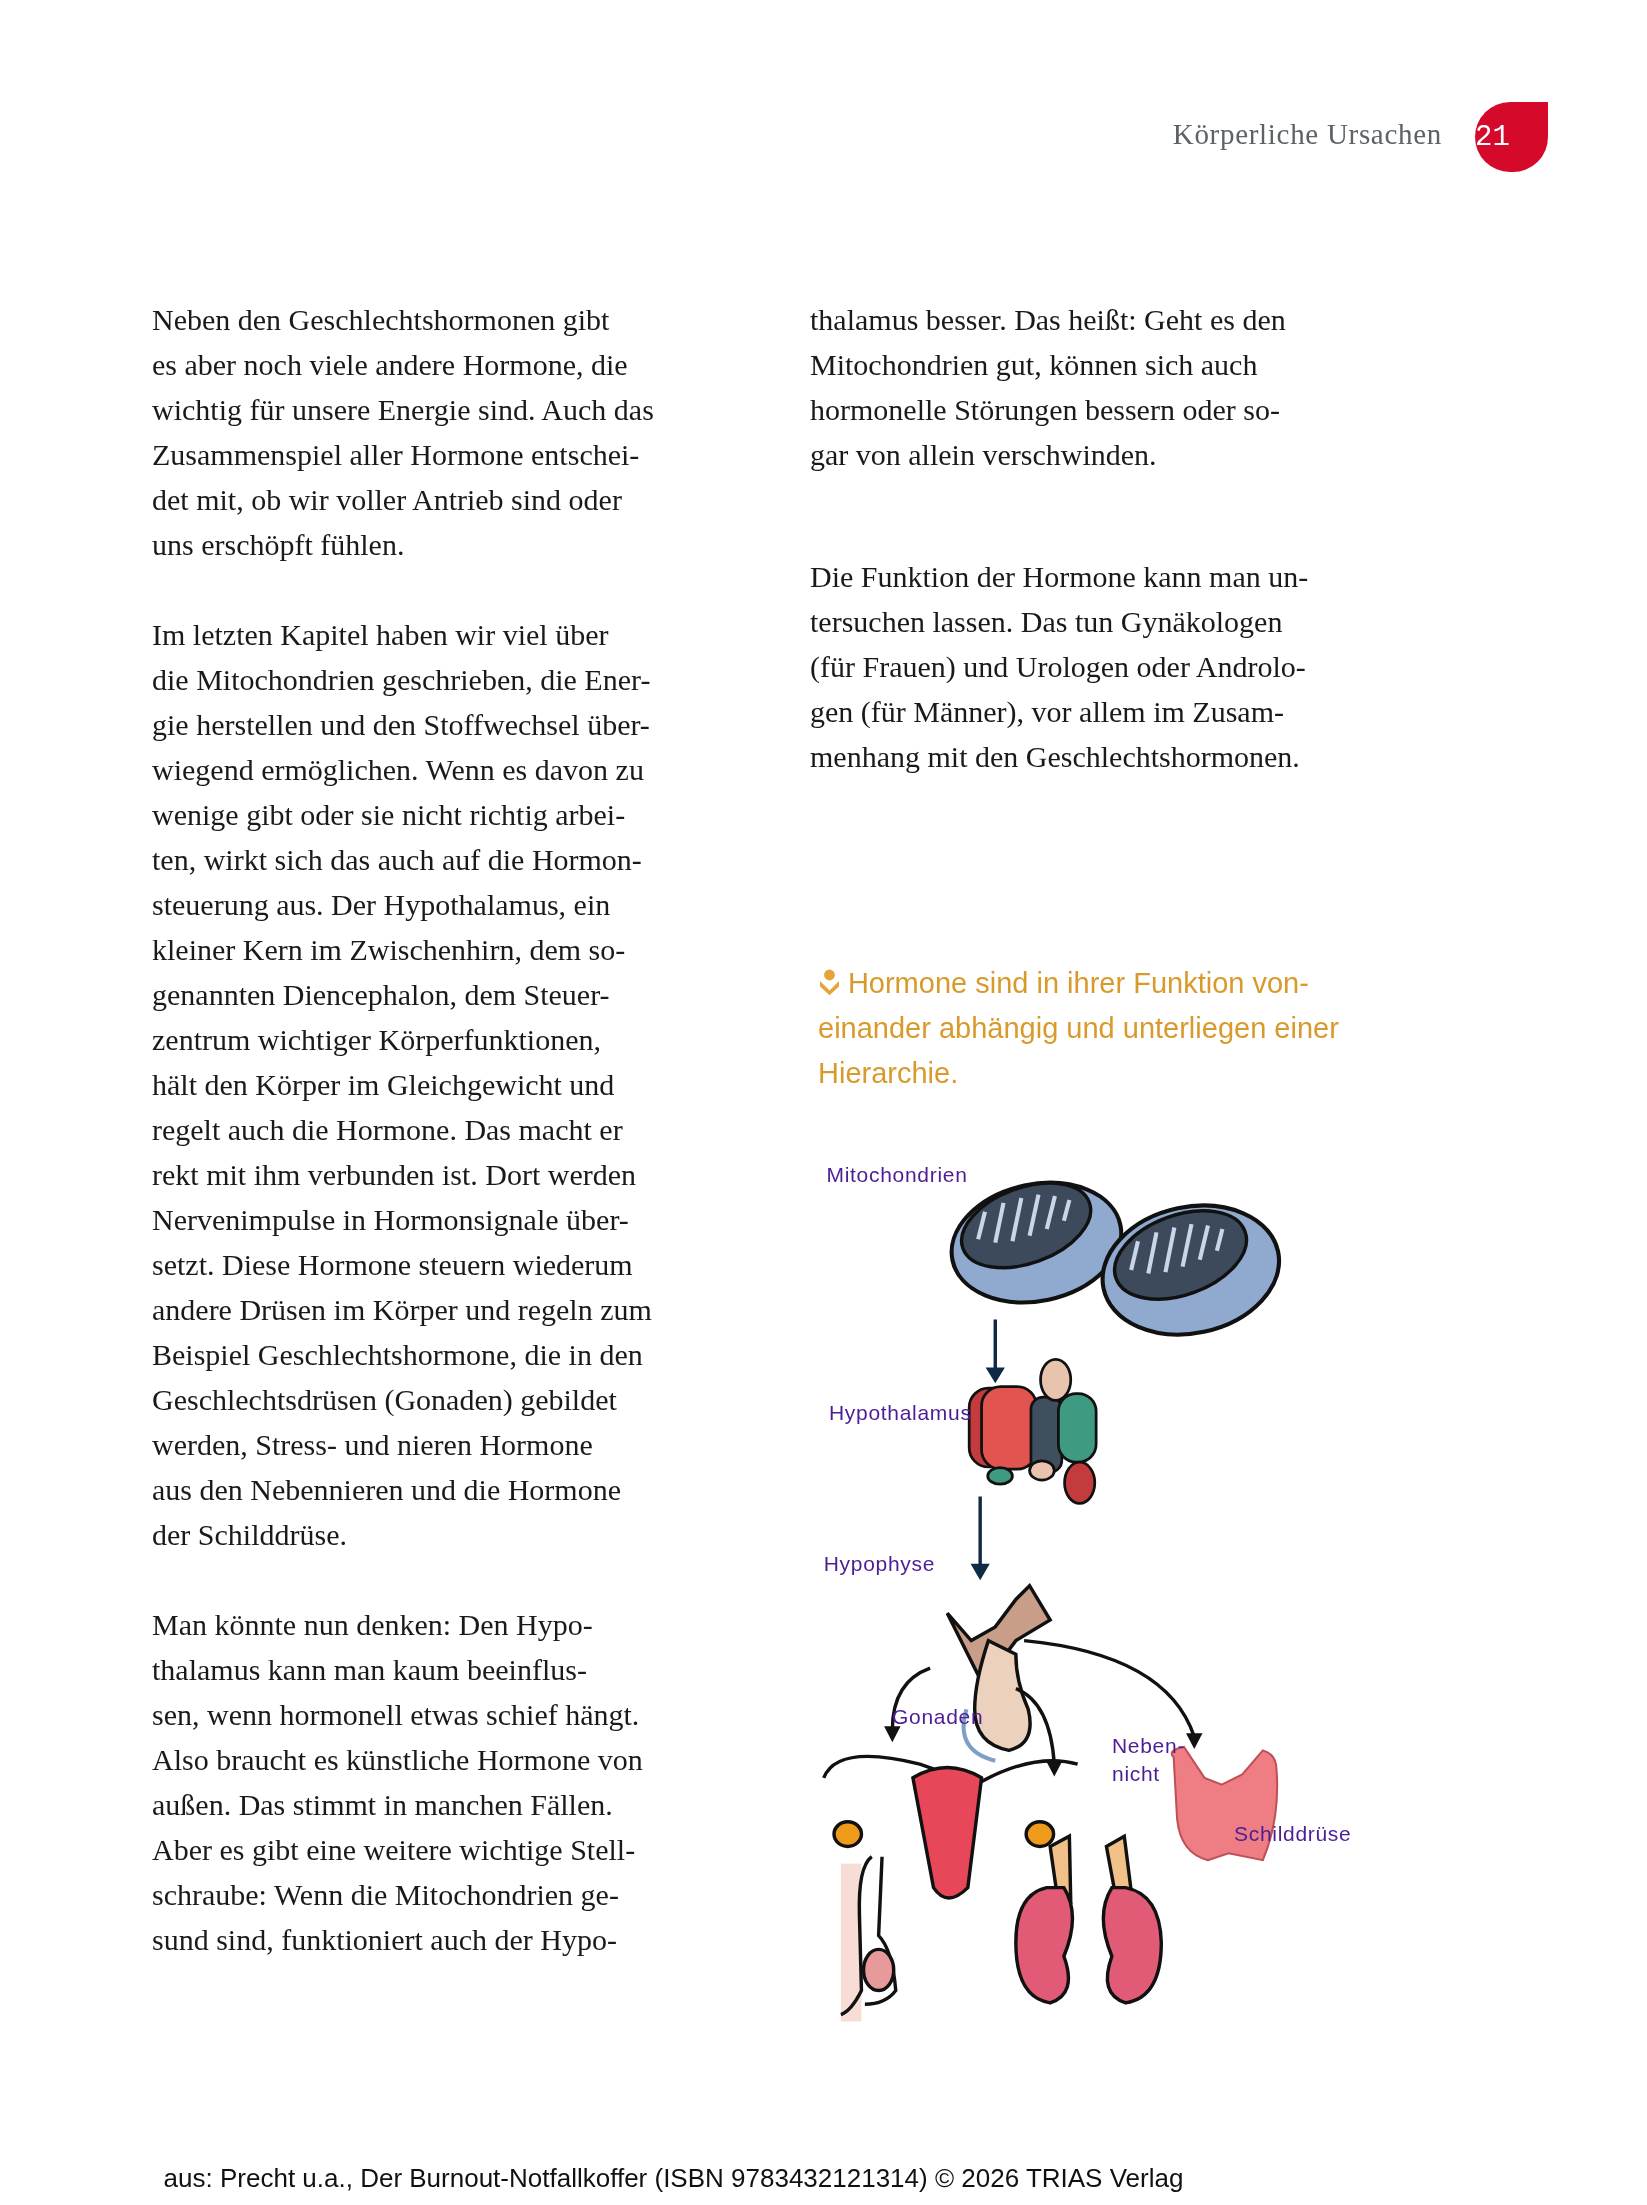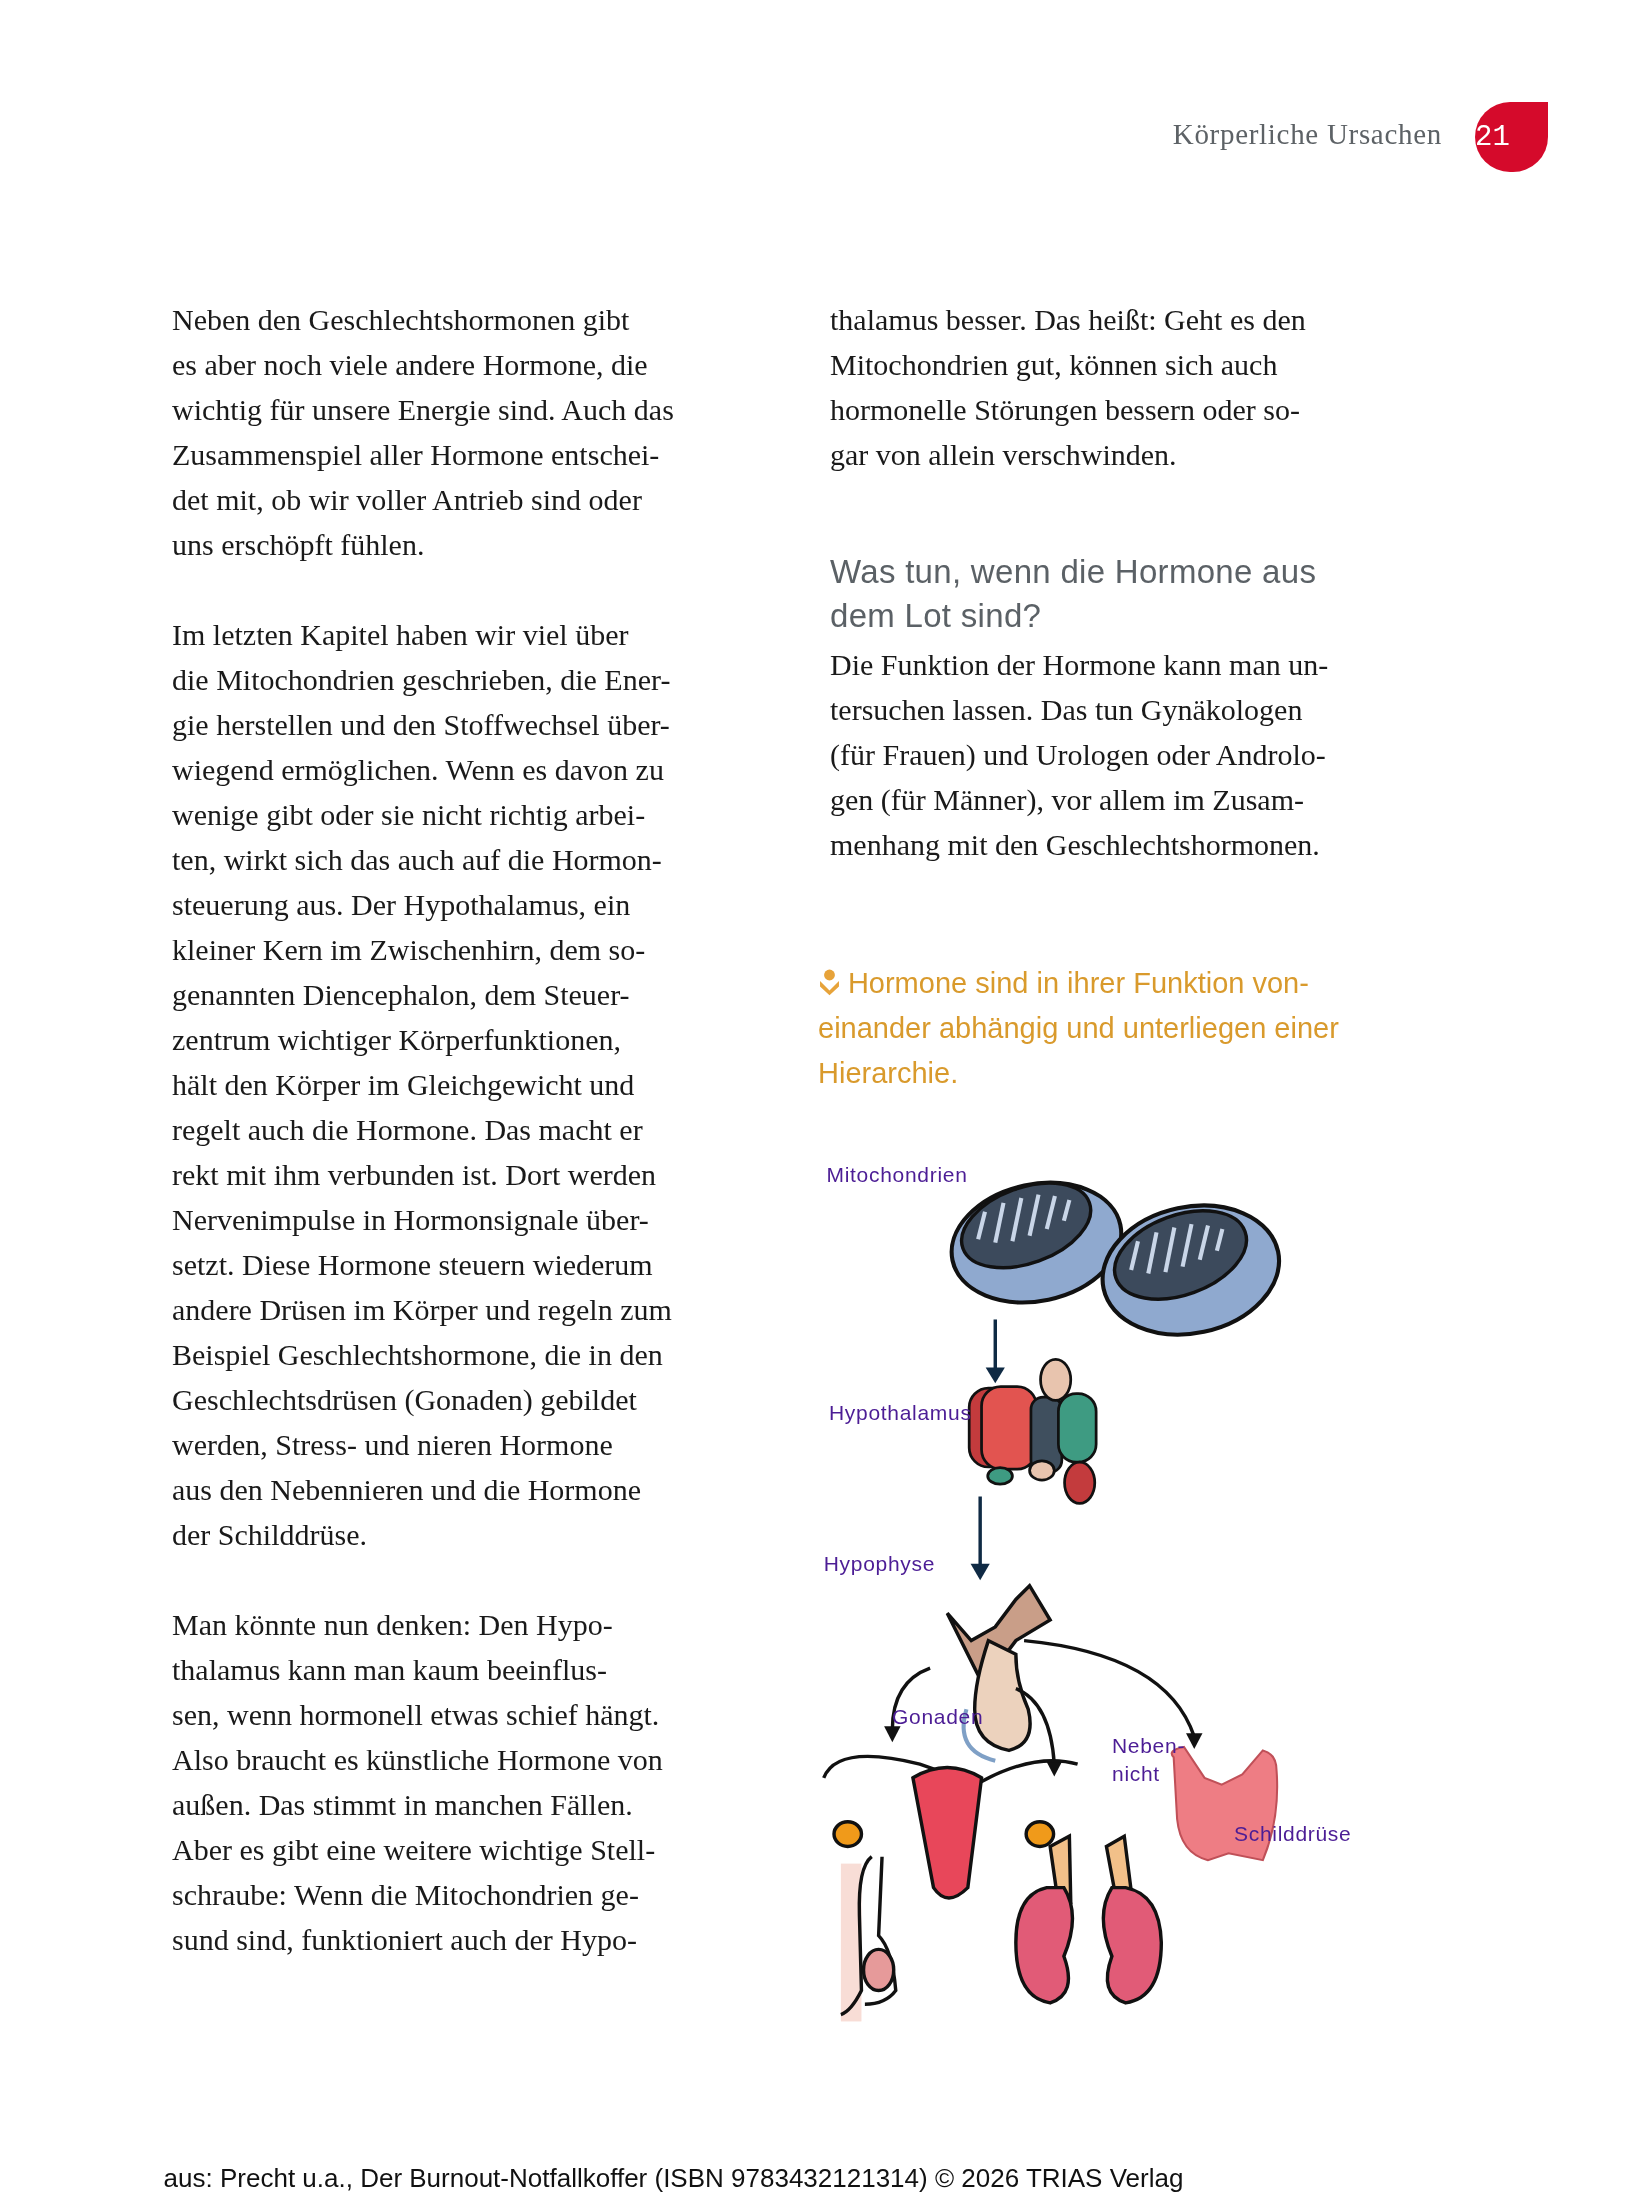--- a/index.html
+++ b/index.html
@@ -3,21 +3,21 @@
 <meta charset="utf-8">
 <style>
   html, body { margin:0; padding:0; background:#ffffff; }
   body { width:1648px; height:2205px; position:relative; overflow:hidden;
          font-family:"Liberation Serif", "DejaVu Serif", serif; color:#1a1a1a; }
   .running-head { position:absolute; top:118px; right:206px; font-family:Liberation Serif, serif;
                   font-size:29px; color:#5d6266; letter-spacing:0.7px; }
   .page-badge { position:absolute; left:1475px; top:102px; width:73px; height:70px; background:#d50a2b;
                 border-radius:36px 0 36px 36px; color:#fff; font-family:Liberation Mono, monospace;
                 font-size:29px; display:flex; align-items:center; justify-content:flex-start; }
-  .col { position:absolute; font-size:30px; line-height:45px;margin-left:20px; }
+  .col { position:absolute; font-size:30px; line-height:45px; }
   .col-left { left:152px; top:297px; width:618px; }
   .col-right { left:810px; top:297px; width:632px; }
   .line { display:block; white-space:nowrap; }
   .para-gap { height:45px; }
   .heading { color:#5b6166; font-family:"Liberation Sans","DejaVu Sans",sans-serif; font-size:33px; line-height:44px; letter-spacing:0.3px; }
   .callout { position:absolute; left:810px; top:961px; width:632px; color:#d99a2c;
              font-family:"Liberation Sans","DejaVu Sans",sans-serif; font-size:29px; line-height:45px;margin-left:8px; }
   .callout-icon { display:inline-block; width:23px; height:27.5px; vertical-align:-2.7px; margin-right:6.9px; }
   .diagram { position:absolute; left:810px; top:1160px; width:645px; height:872px; }
   .diag-label { position:absolute; font-family:"Liberation Sans","DejaVu Sans",sans-serif; font-size:21px; color:#4c1d95; letter-spacing:0.7px; white-space:nowrap; line-height:29px; }
@@ -79,24 +79,20 @@
 </div>
 
 <div class="col col-right">
   <div>
     <span class="line">thalamus besser. Das heißt: Geht es den</span>
     <span class="line">Mitochondrien gut, können sich auch</span>
     <span class="line">hormonelle Störungen bessern oder so-</span>
     <span class="line">gar von allein verschwinden.</span>
   </div>
   <div style="height:73px"></div>
-  <div class="heading">
-    <span class="line">Was tun, wenn die Hormone aus</span>
-    <span class="line">dem Lot sind?</span>
-  </div>
   <div style="margin-top:4.1px">
     <span class="line">Die Funktion der Hormone kann man un-</span>
     <span class="line">tersuchen lassen. Das tun Gynäkologen</span>
     <span class="line">(für Frauen) und Urologen oder Androlo-</span>
     <span class="line">gen (für Männer), vor allem im Zusam-</span>
     <span class="line">menhang mit den Geschlechtshormonen.</span>
   </div>
 </div>
 
 <div class="callout">

